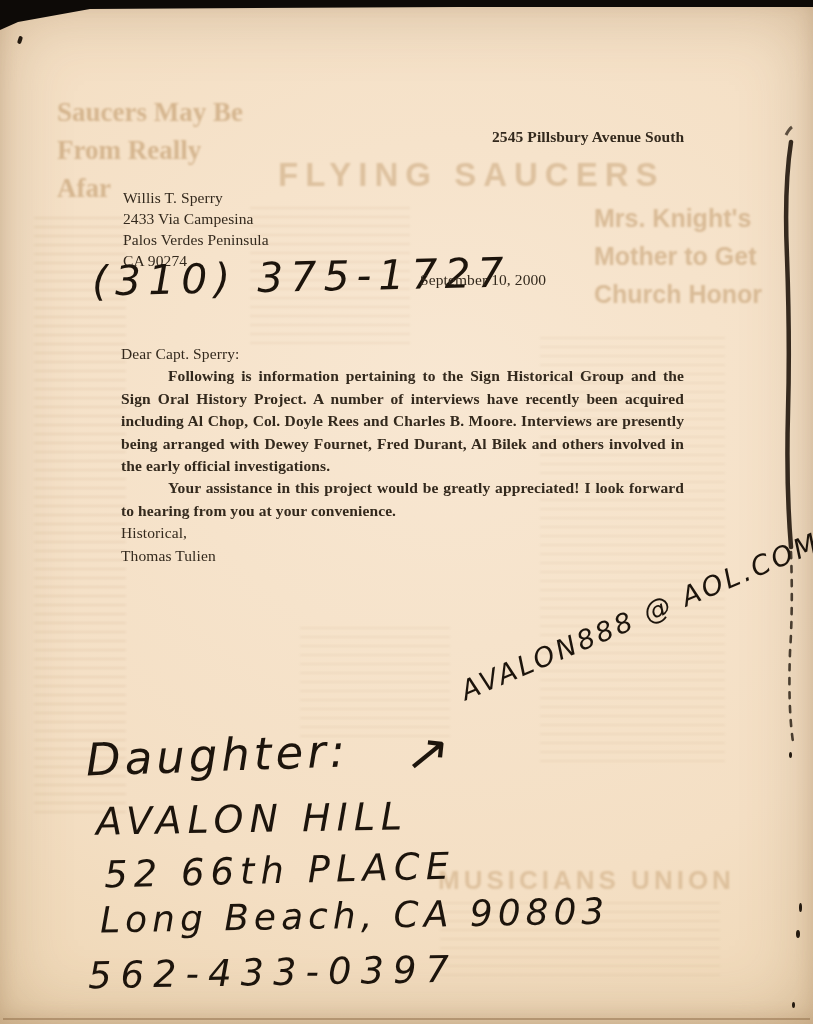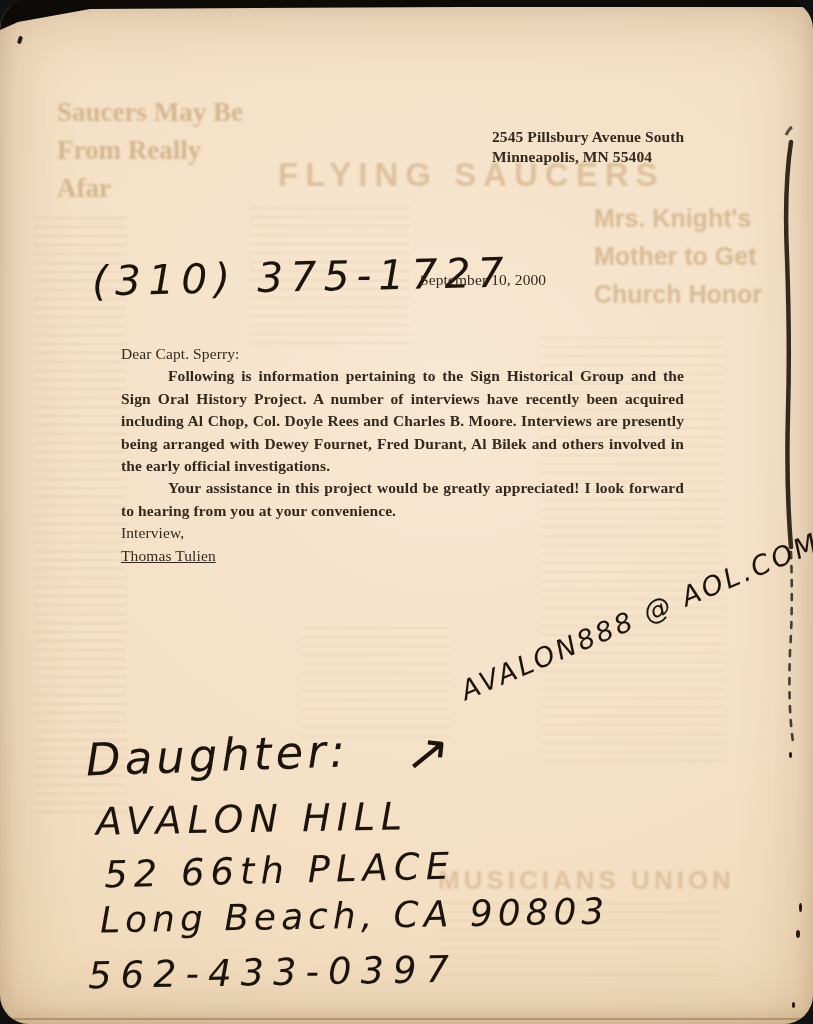--- a/index.html
+++ b/index.html
@@ -1,20 +1,19 @@
 <!DOCTYPE html>
 <html><head>
 <meta charset="utf-8">
 <style>
   html,body{margin:0;padding:0;background:#111;}
   .scan{
     position:relative;width:813px;height:1024px;overflow:hidden;
     background:#0d0a07;
     font-family:"Liberation Serif", serif;
-    border-radius:29px;
   }
   .paper{
     position:absolute;left:0;top:7px;right:0;bottom:0;
     background:
       radial-gradient(ellipse 130% 95% at 55% 38%, #f8e7d2 0%, #f4dfc4 52%, #ecd3ae 88%, #e5c9a0 100%);
     box-shadow:inset 0 0 70px rgba(125,88,48,.30), inset 0 -6px 18px rgba(125,88,48,.18);
   }
   .top-edge{position:absolute;left:0;top:0;width:813px;height:34px;pointer-events:none;}
   
   .ghost{position:absolute;color:#bb9261;filter:blur(1.3px);font-weight:bold;pointer-events:none;}
@@ -28,21 +27,21 @@
   .addr-recip{left:123px;top:180px;line-height:21px;}
   .body-flow{left:121px;top:336px;width:563px;line-height:22.4px;}
   .body-flow p{margin:0;}
   .para{text-align:justify;text-indent:47px;font-weight:bold;}
   .subject{margin:0;}
   .salutation{margin-top:22px;}
   .p1{margin-top:24px;}
   .p2{margin-top:23px;}
   .p3{margin-top:23px;}
   .closing{margin-top:43px;}
-  .signature{margin-top:42px;text-decoration:underline;}
+  .signature{margin-top:42px;}
   
   .hand{position:absolute;color:#1c140c;font-family:"DejaVu Sans",sans-serif;
     font-style:italic;white-space:nowrap;pointer-events:none;}
   .hand-phone{left:92px;top:246px;font-size:41px;letter-spacing:7px;transform:rotate(-1.2deg);}
   .hand-daughter{left:86px;top:722px;font-size:45px;letter-spacing:4px;transform:rotate(-2deg);}
   .hand-arrow{left:406px;top:716px;font-size:52px;font-style:normal;transform:rotate(6deg);}
   .hand-email{left:468px;top:668px;font-size:27px;letter-spacing:3px;
     transform:rotate(-23deg);transform-origin:left bottom;}
   .hand-l1{left:96px;top:790px;font-size:38px;letter-spacing:6px;transform:rotate(-1deg);}
   .hand-l2{left:104px;top:842px;font-size:37px;letter-spacing:6px;transform:rotate(-1.5deg);}
@@ -74,33 +73,38 @@
     <div class="ghost ghost-sans" style="left:438px;top:858px;font-size:26px;letter-spacing:4px;opacity:.38;">MUSICIANS UNION</div>
 
     <div class="ghost-col" style="left:34px;top:210px;width:92px;height:600px;opacity:.8;"></div>
     <div class="ghost-col" style="left:250px;top:200px;width:160px;height:140px;opacity:.7;"></div>
     <div class="ghost-col" style="left:540px;top:330px;width:185px;height:430px;opacity:.6;"></div>
     <div class="ghost-col" style="left:300px;top:620px;width:150px;height:110px;opacity:.6;"></div>
     <div class="ghost-col" style="left:440px;top:895px;width:280px;height:80px;opacity:.6;"></div>
 
     <div class="typed addr-sender">
       <div>2545 Pillsbury Avenue South</div>
-      <div>Minneapolis, MN 55404</div>
     </div>
 
+    <div class="typed addr-recip">
+      <div>Willis T. Sperry</div>
+      <div>2433 Via Campesina</div>
+      <div>Palos Verdes Peninsula</div>
+      <div>CA  90274</div>
+    </div>
 
     <div class="hand hand-phone">(310) 375-1727</div>
 
     <div class="typed" style="left:420px;top:262px;">September 10, 2000</div>
 
     <div class="typed body-flow">
       <p class="salutation">Dear Capt. Sperry:</p>
       <p class="para p1">Following is information pertaining to the Sign Historical Group and the Sign Oral History Project.  A number of interviews have recently been acquired including Al Chop, Col. Doyle Rees and Charles B. Moore.  Interviews are presently being arranged with Dewey Fournet, Fred Durant, Al Bilek and others involved in the early official investigations.</p>
       <p class="para p3">Your assistance in this project would be greatly appreciated!  I look forward to hearing from you at your convenience.</p>
-      <p class="closing">Interview,</p>
+      <p class="closing">Historical,</p>
       <p class="signature">Thomas Tulien</p>
     </div>
 
     <div class="hand hand-daughter">Daughter:</div>
     <div class="hand hand-arrow">↗</div>
     <div class="hand hand-email">AVALON888 @ AOL.COM</div>
     <div class="hand hand-l1">AVALON HILL</div>
     <div class="hand hand-l2">52  66th  PLACE</div>
     <div class="hand hand-l3">Long Beach, CA  90803</div>
     <div class="hand hand-l4">562-433-0397</div>

